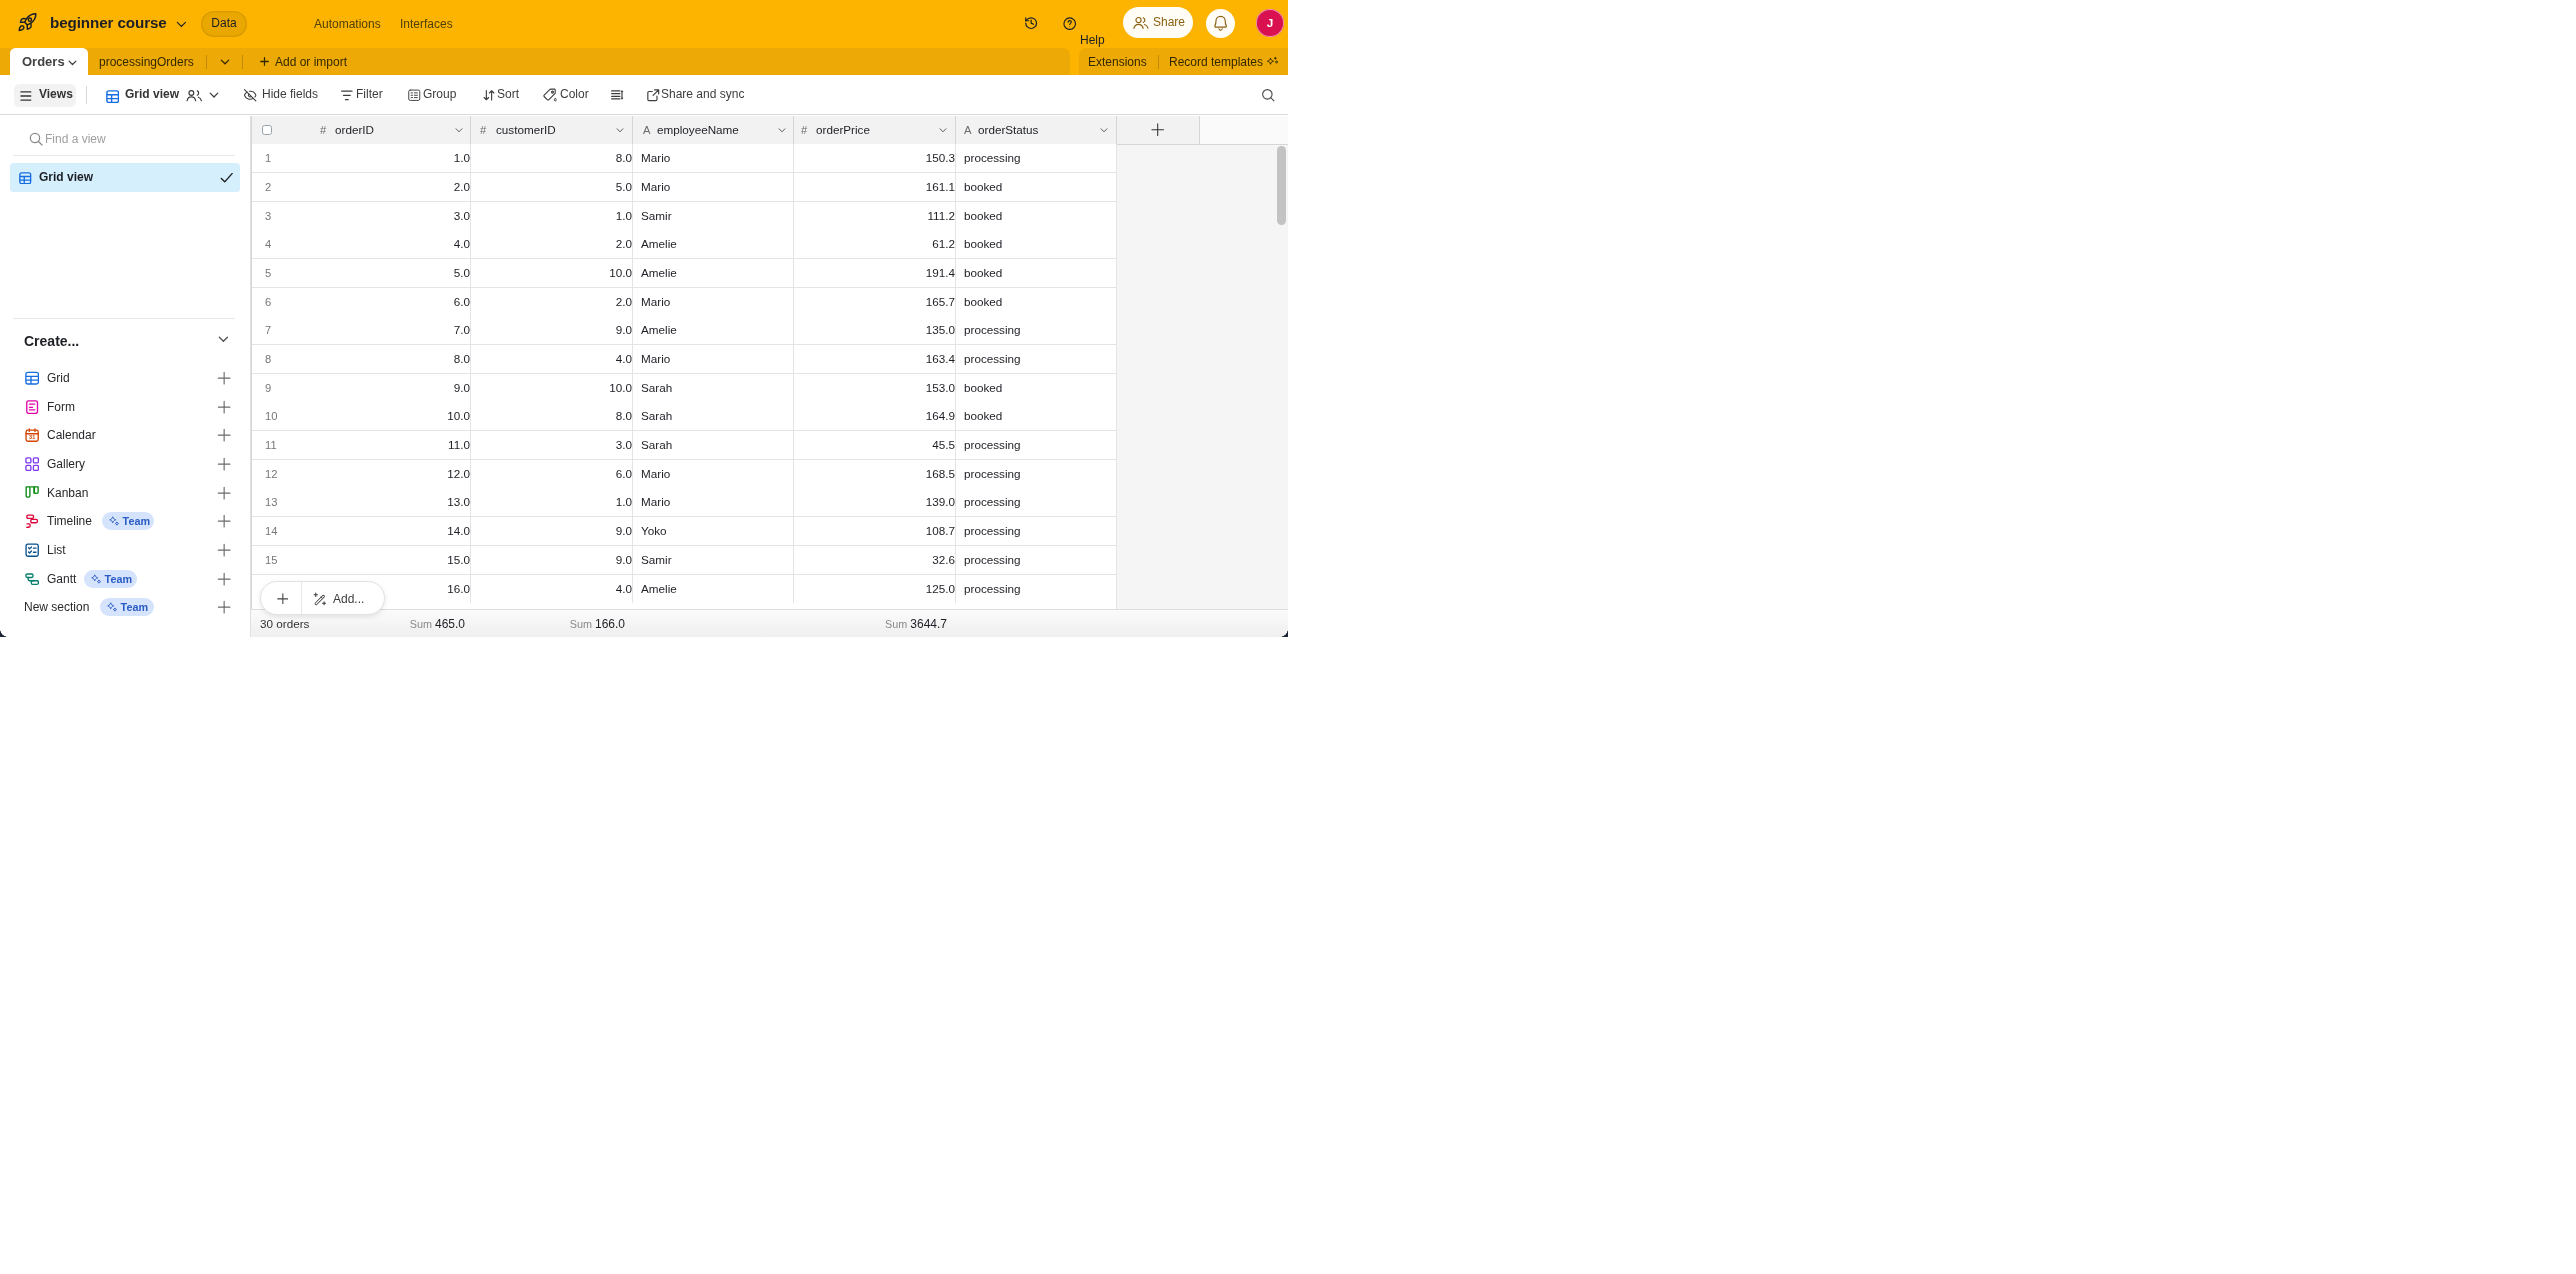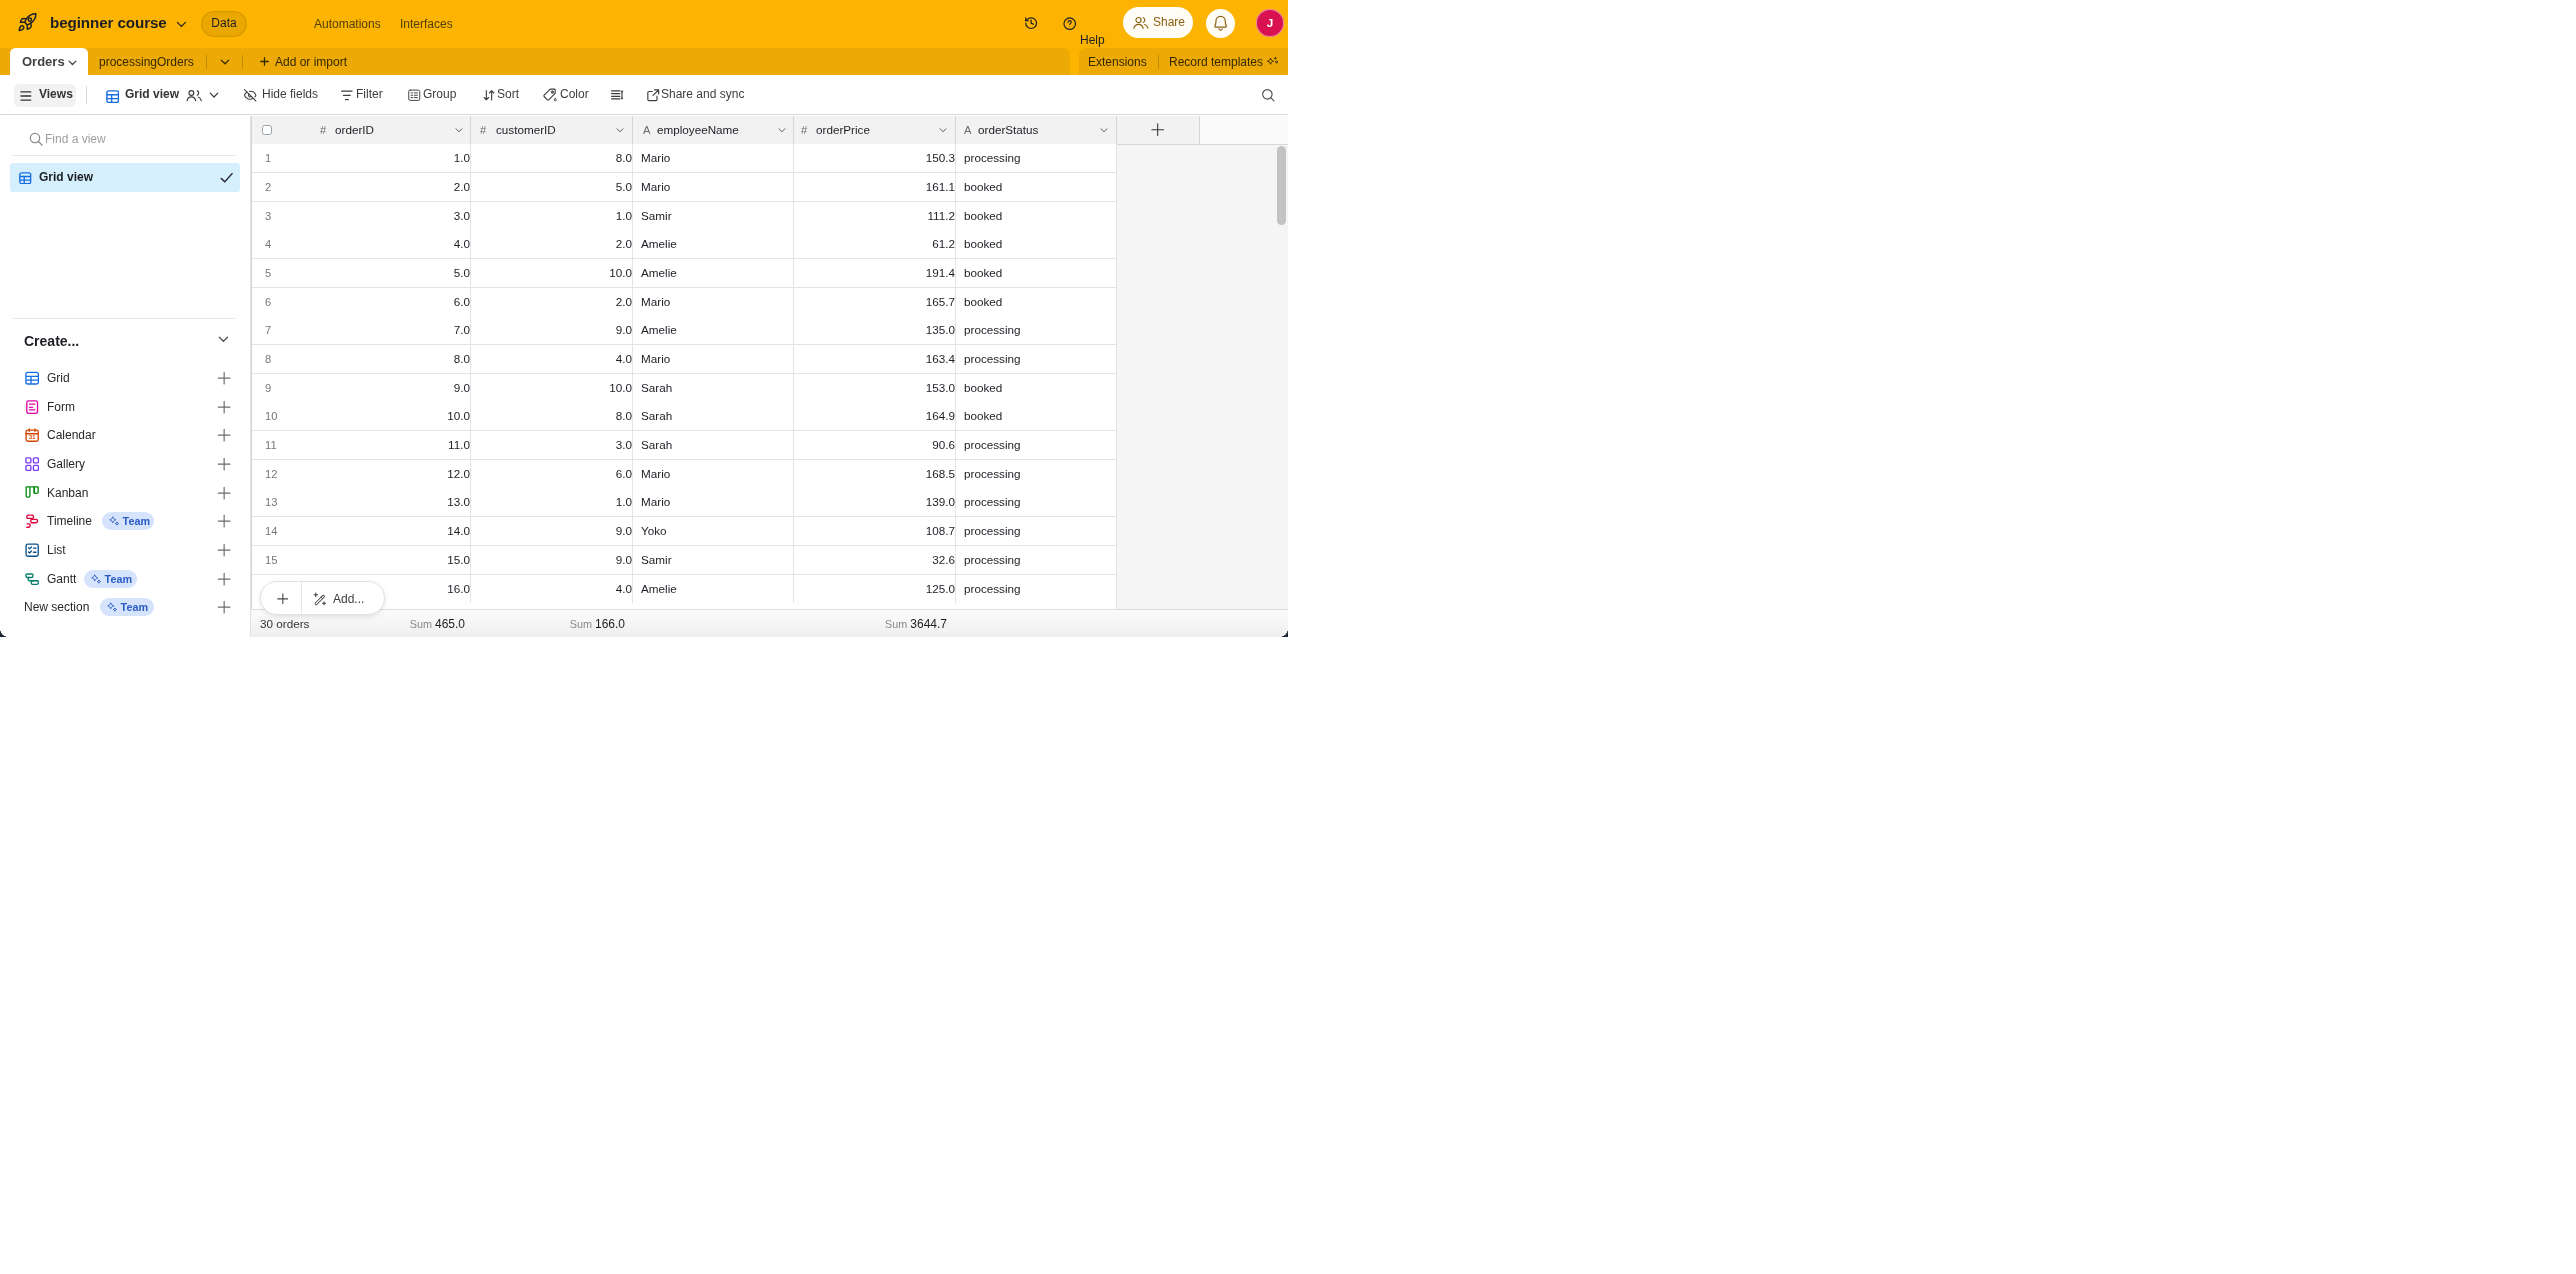--- a/index.html
+++ b/index.html
@@ -468,21 +468,21 @@
  <div class="c num" style="left:220px;width:162px">8.0</div>
  <div class="c txt" style="left:382px;width:161px">Sarah</div>
  <div class="c num" style="left:544px;width:161px">164.9</div>
  <div class="c txt" style="left:705px;width:161px">booked</div>
 </div>
 <div class="row" style="top:431px">
  <div class="rn">11</div>
  <div class="c num" style="left:0px;width:220px">11.0</div>
  <div class="c num" style="left:220px;width:162px">3.0</div>
  <div class="c txt" style="left:382px;width:161px">Sarah</div>
- <div class="c num" style="left:544px;width:161px">90.6</div>
+ <div class="c num" style="left:544px;width:161px">45.5</div>
  <div class="c txt" style="left:705px;width:161px">processing</div>
 </div>
 <div class="row" style="top:460px">
  <div class="rn">12</div>
  <div class="c num" style="left:0px;width:220px">12.0</div>
  <div class="c num" style="left:220px;width:162px">6.0</div>
  <div class="c txt" style="left:382px;width:161px">Mario</div>
  <div class="c num" style="left:544px;width:161px">168.5</div>
  <div class="c txt" style="left:705px;width:161px">processing</div>
 </div>

